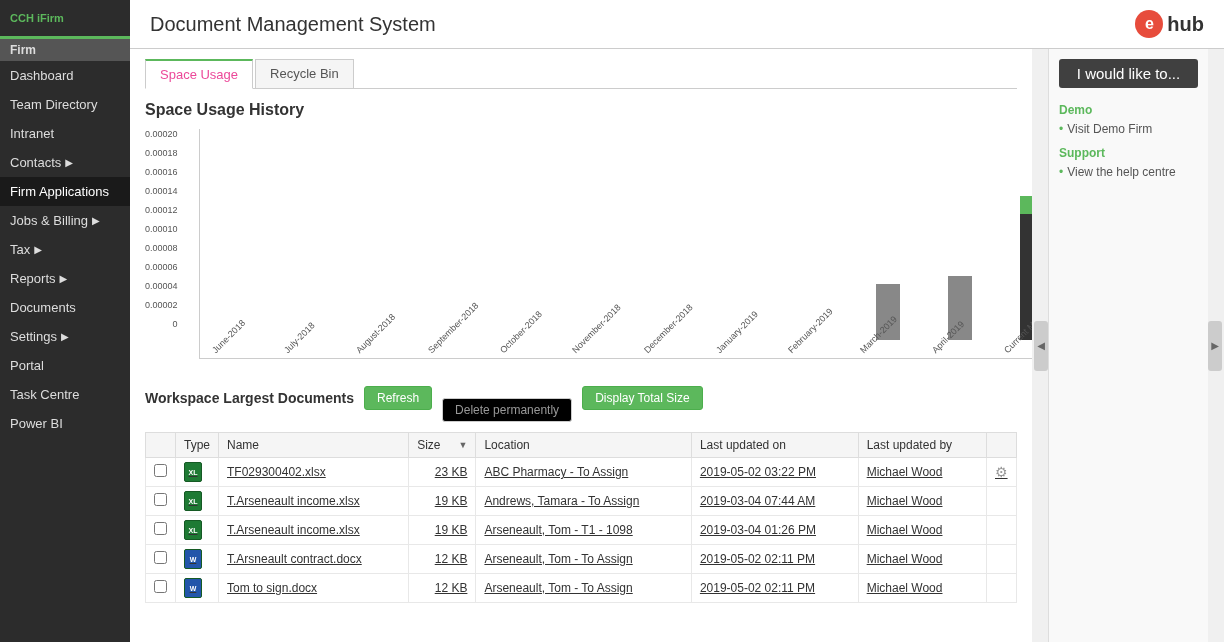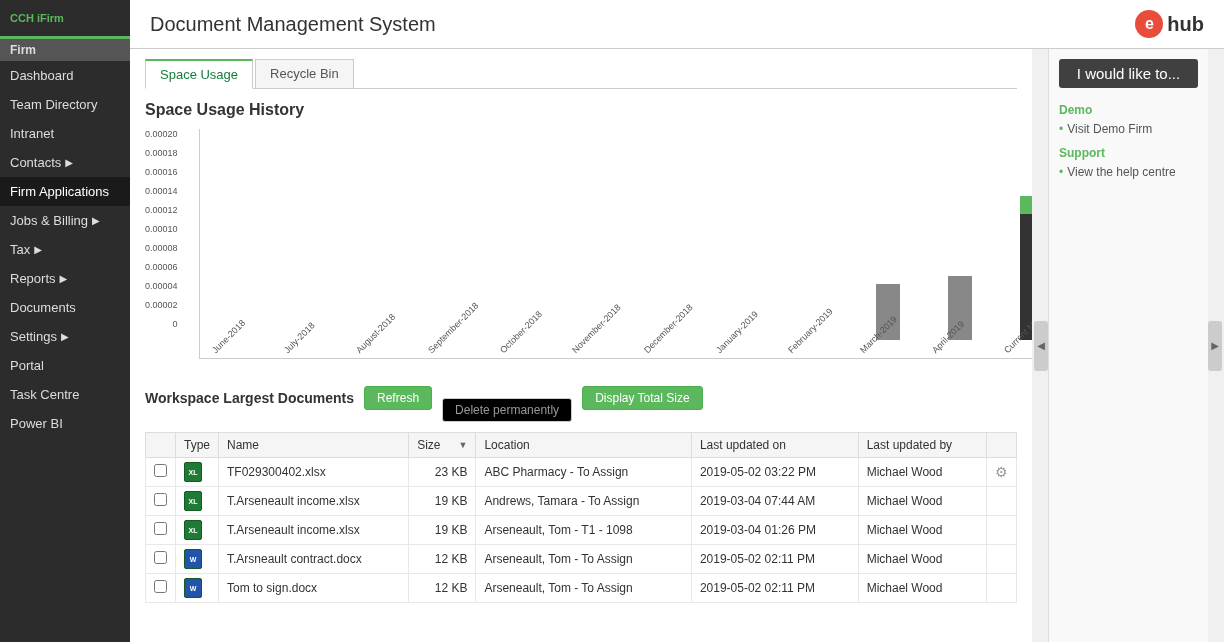--- a/index.html
+++ b/index.html
@@ -113,21 +113,21 @@
       cursor: pointer;
       border: 1px solid #ccc;
       background: #f5f5f5;
       color: #555;
       font-size: 13px;
       margin-right: 2px;
       border-bottom: none;
     }
     .tab.active {
       background: #fff;
-      color: #15803d;
+      color: #ec4899;
       border-bottom: 1px solid #fff;
       margin-bottom: -1px;
       z-index: 1;
       border-top: 2px solid #5cb85c;
     }
 
     
     .section-title {
       font-size: 16px;
       font-weight: bold;
@@ -247,20 +247,21 @@
       border: 1px solid #ddd;
       padding: 5px 8px;
       text-align: left;
       color: #333;
       font-weight: normal;
     }
     .doc-table td {
       border: 1px solid #e8e8e8;
       padding: 4px 8px;
       color: #333;
+      text-decoration: underline;
     }
     .doc-table .checkbox-col { width: 25px; text-align: center; }
     .doc-table .type-col { width: 40px; text-align: center; }
     .doc-table .size-col { width: 60px; text-align: right; }
 
     .file-icon {
       display: inline-block;
       width: 18px;
       height: 20px;
       background: #1e7a34;

